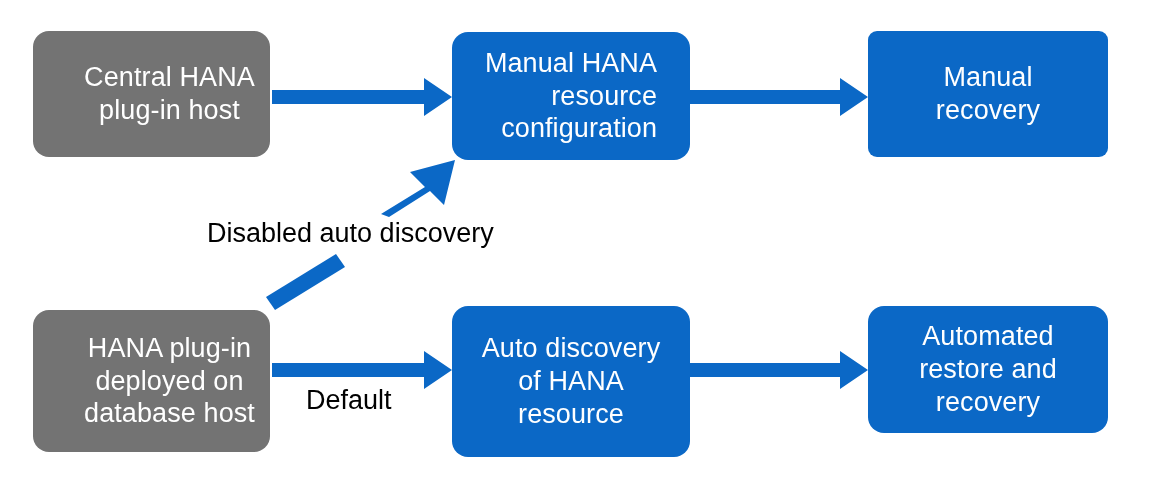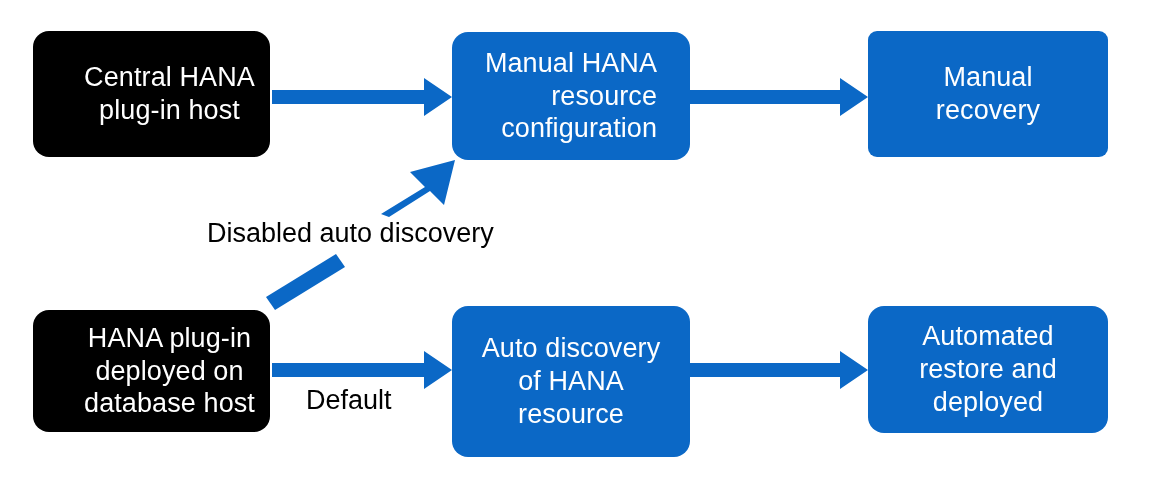--- a/index.html
+++ b/index.html
@@ -26,30 +26,30 @@
     justify-content: center;
     text-align: center;
     color: #ffffff;
     font-size: 27px;
     line-height: 1.22;
     letter-spacing: 0.1px;
     box-sizing: border-box;
     padding: 4px 10px;
     white-space: pre-line;
   }
-  .node.grey  { background: #000000; padding-left: 46px; }
+  .node.grey  { background: #737373; padding-left: 46px; }
   .node.blue  { background: #0b68c6; }
 
   
   #node-central-host        { left: 33px;  top: 31px;  width: 237px; height: 126px; }
   #node-manual-config       { left: 452px; top: 32px;  width: 238px; height: 128px; text-align: right; }
   #node-manual-recovery     { left: 868px; top: 31px;  width: 240px; height: 126px; border-radius: 9px; }
 
   
-  #node-db-host             { left: 33px;  top: 310px; width: 237px; height: 122px; }
+  #node-db-host             { left: 33px;  top: 310px; width: 237px; height: 142px; }
   #node-auto-discovery      { left: 452px; top: 306px; width: 238px; height: 151px; }
   #node-automated-recovery  { left: 868px; top: 306px; width: 240px; height: 127px; }
 
   .edge-svg {
     position: absolute;
     left: 0;
     top: 0;
     width: 1162px;
     height: 482px;
     overflow: visible;
@@ -109,19 +109,19 @@
   <div id="node-db-host" class="node grey">HANA plug-in
 deployed on
 database host</div>
 
   <div id="node-auto-discovery" class="node blue">Auto discovery
 of HANA
 resource</div>
 
   <div id="node-automated-recovery" class="node blue">Automated
 restore and
-deployed</div>
+recovery</div>
 
   <div id="label-disabled-auto-discovery" class="edge-label">Disabled auto discovery</div>
 
   <div id="label-default" class="edge-label">Default</div>
 
 </div>
 
 </body></html>

